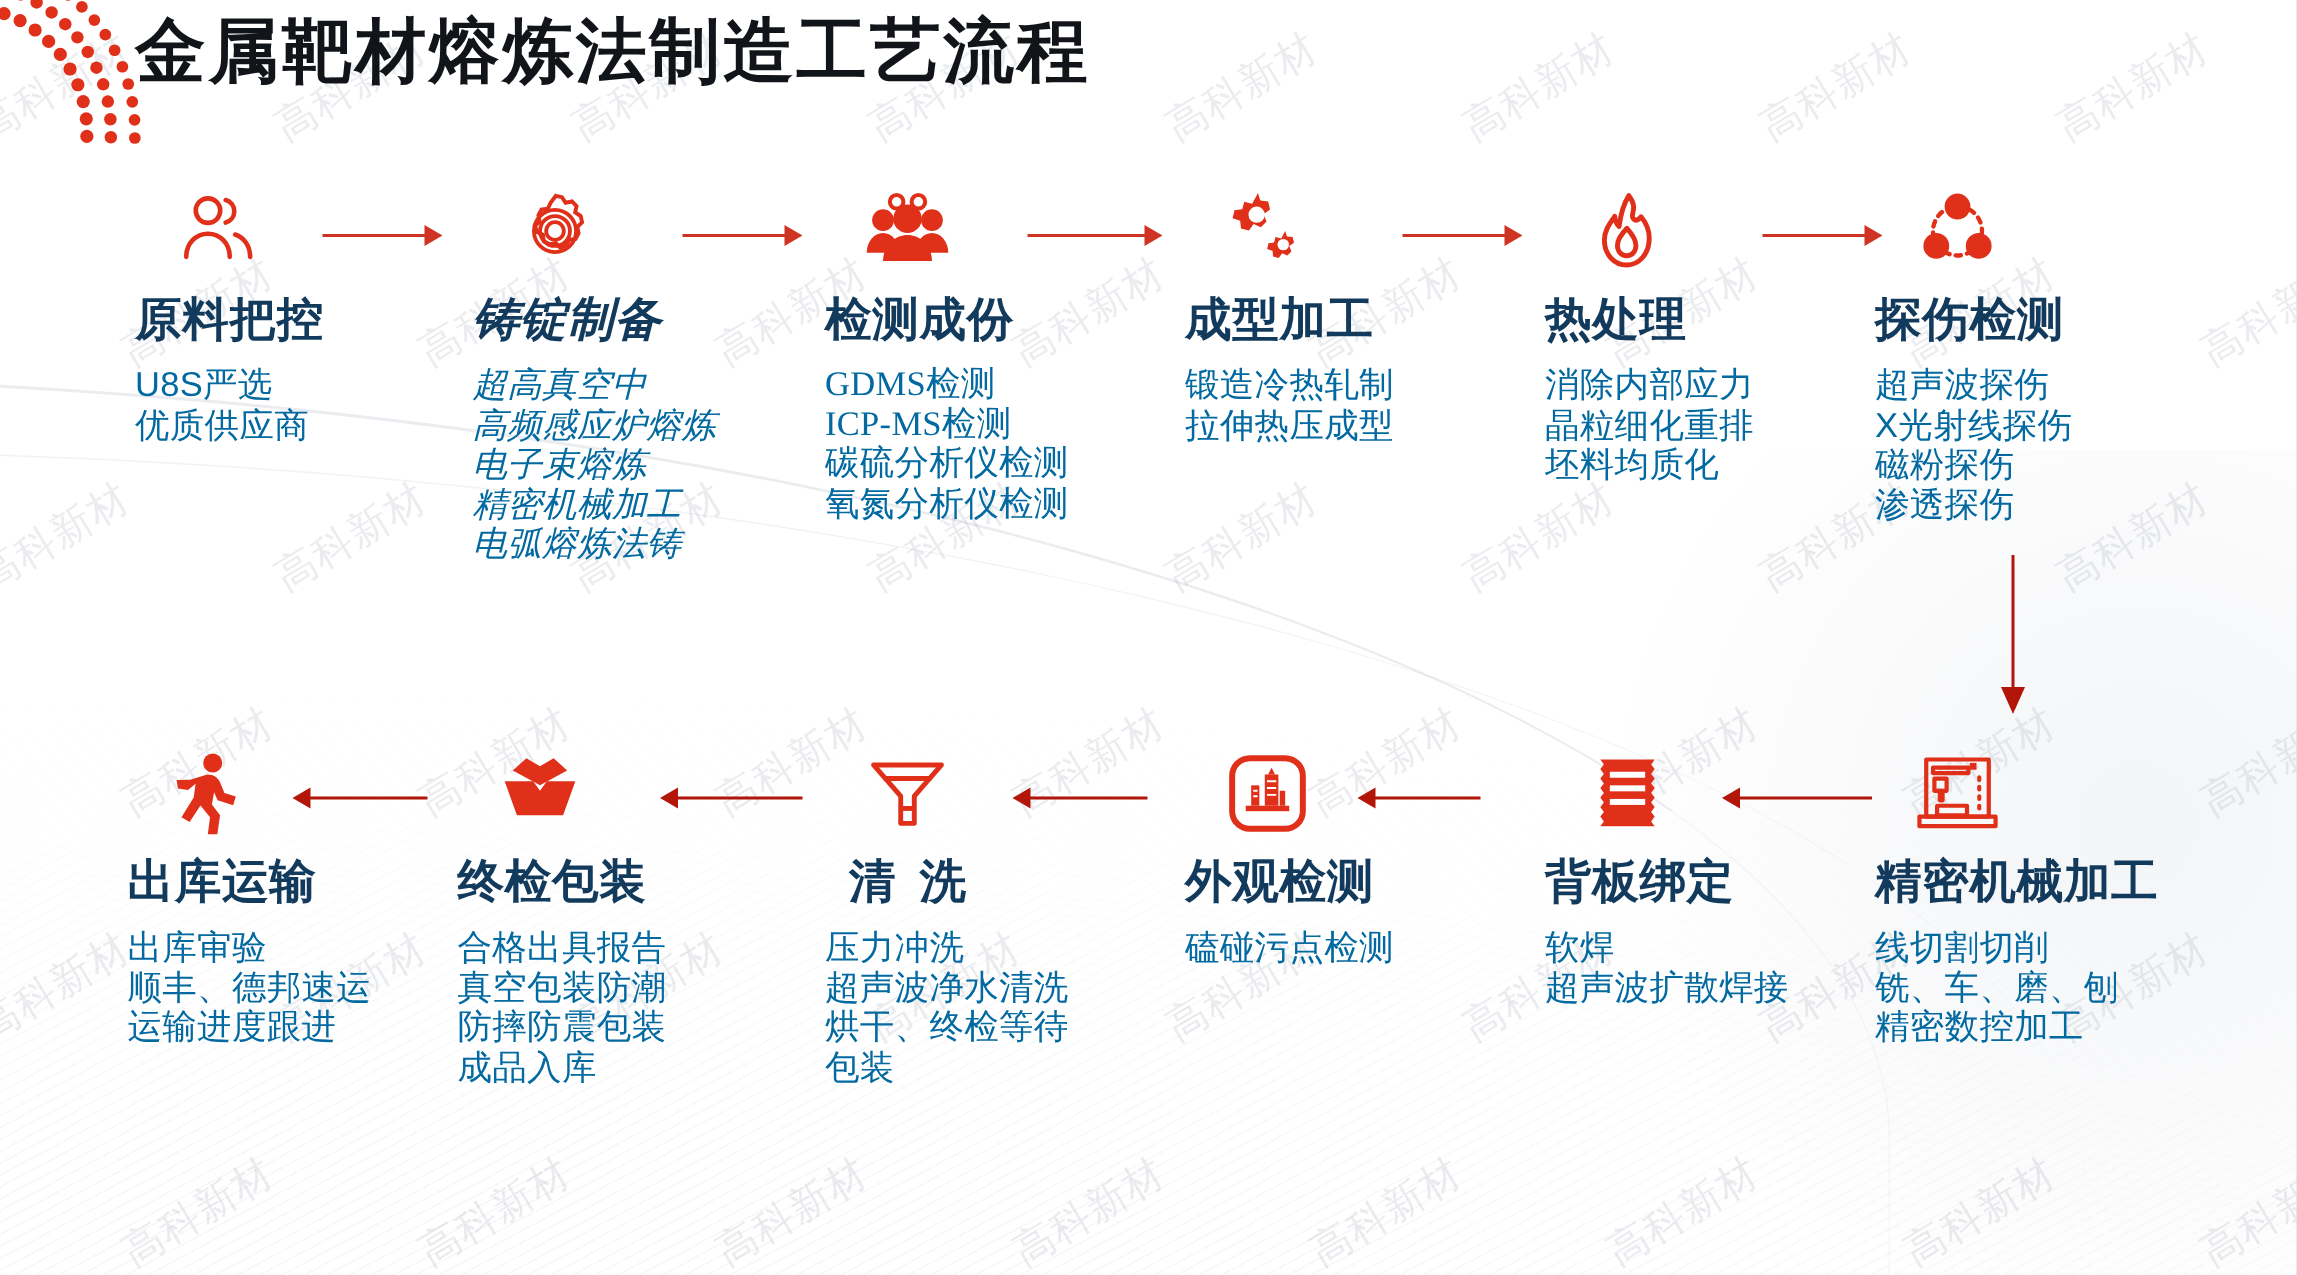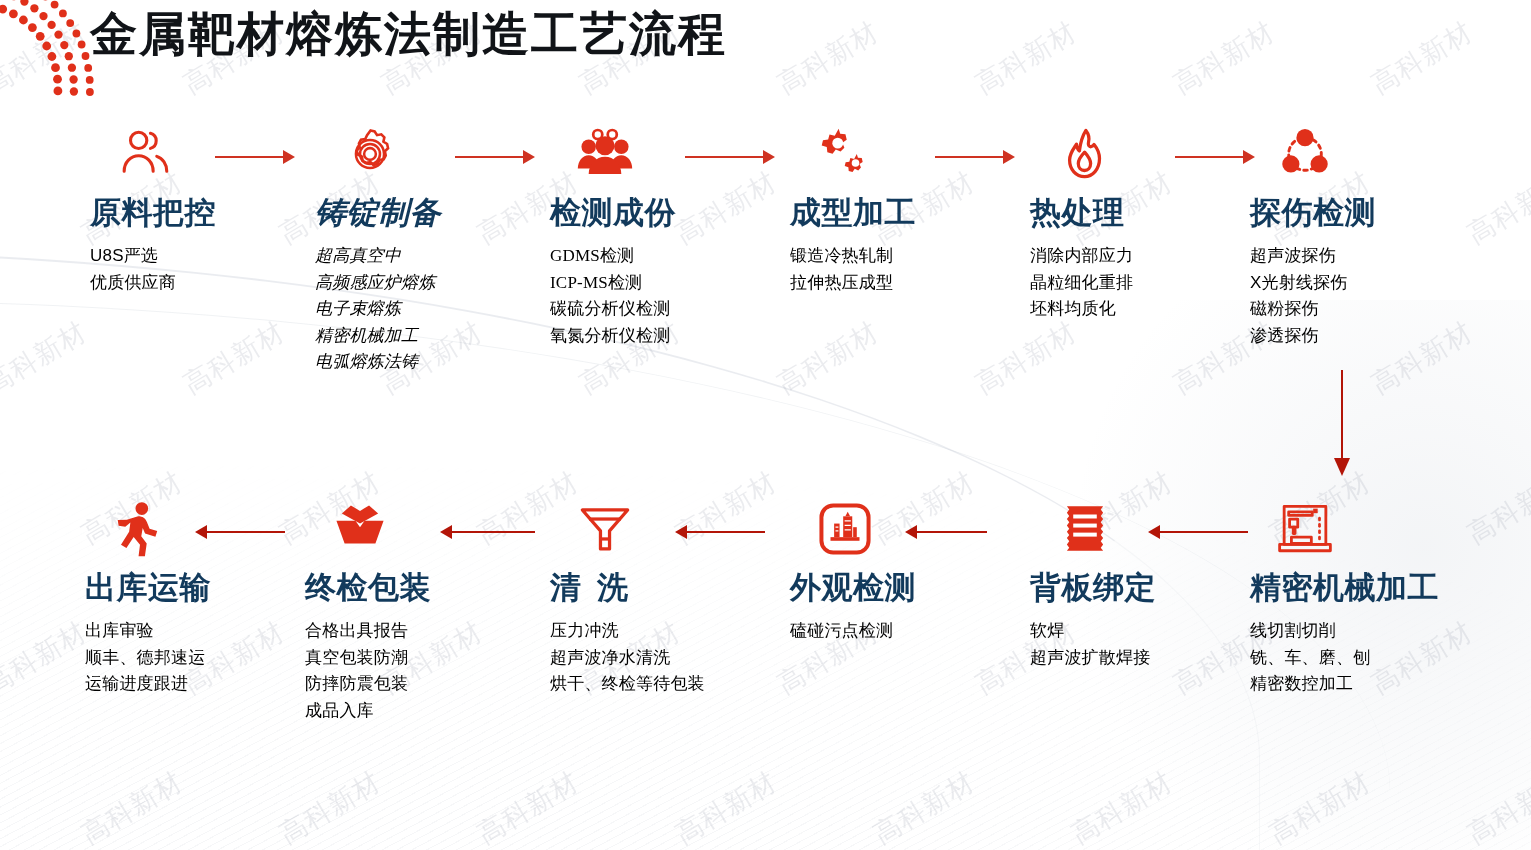--- a/index.html
+++ b/index.html
@@ -59,24 +59,24 @@
   .row { position:absolute; z-index:4; }
   #row-1 { left:0; top:125px; width:1531px; }
   #row-2 { left:0; top:500px; width:1531px; }
 
   .step { position:absolute; width:230px; }
   .step-icon { height:58px; width:58px; margin-left:26px; position:relative; }
   .step-title {
     font-size:31px; font-weight:bold; color:#123a5c;
     letter-spacing:.5px; white-space:nowrap; margin-top:9px;
   }
-  .step-title.spaced { letter-spacing:16px; }
+  .step-title.spaced { letter-spacing:16px;margin-left:16px; }
   .step-lines { margin-top:9px; }
   .step-lines div {
-    font-size:17px; color:#000000; line-height:26.5px;
+    font-size:23px; color:#0369a1; line-height:26.5px;
     letter-spacing:.2px;
   }
   .step-lines div.wrap { max-width:168px; white-space:normal; }
 
   
   .h-arrow { position:absolute; height:14px; }
   .h-arrow .shaft { position:absolute; top:6px; height:2px; background:#cf3322; }
   .h-arrow .head { position:absolute; top:0px; width:0; height:0;
     border-top:7px solid transparent; border-bottom:7px solid transparent; }
   .h-arrow.right .shaft { left:0; right:10px; }

